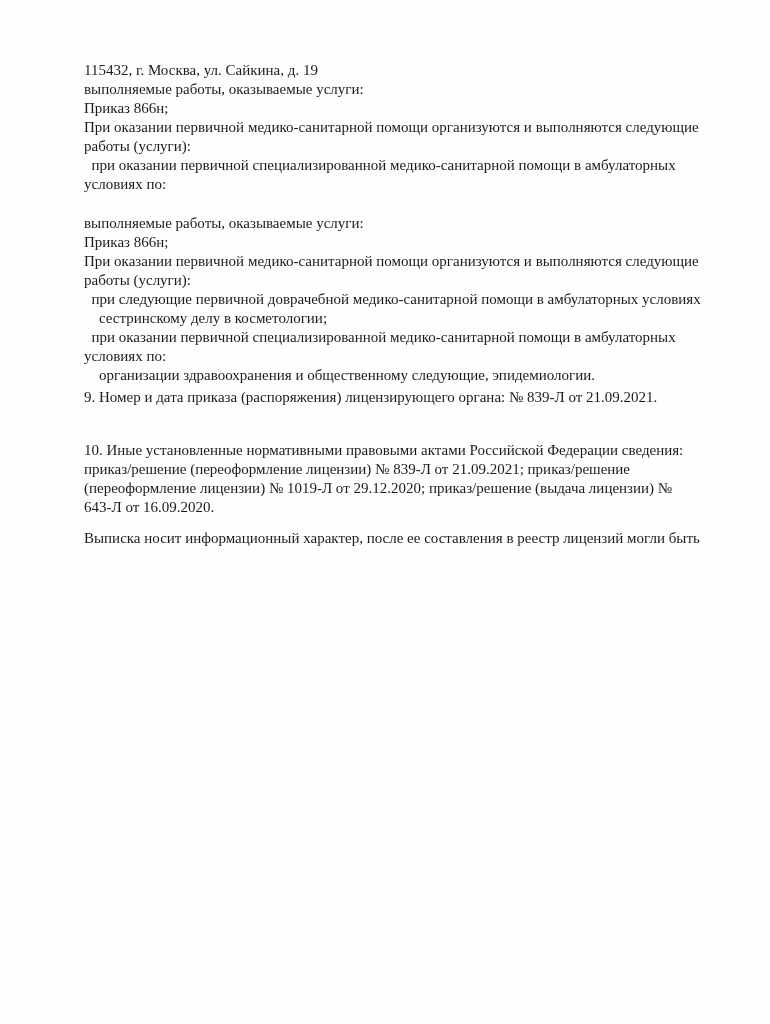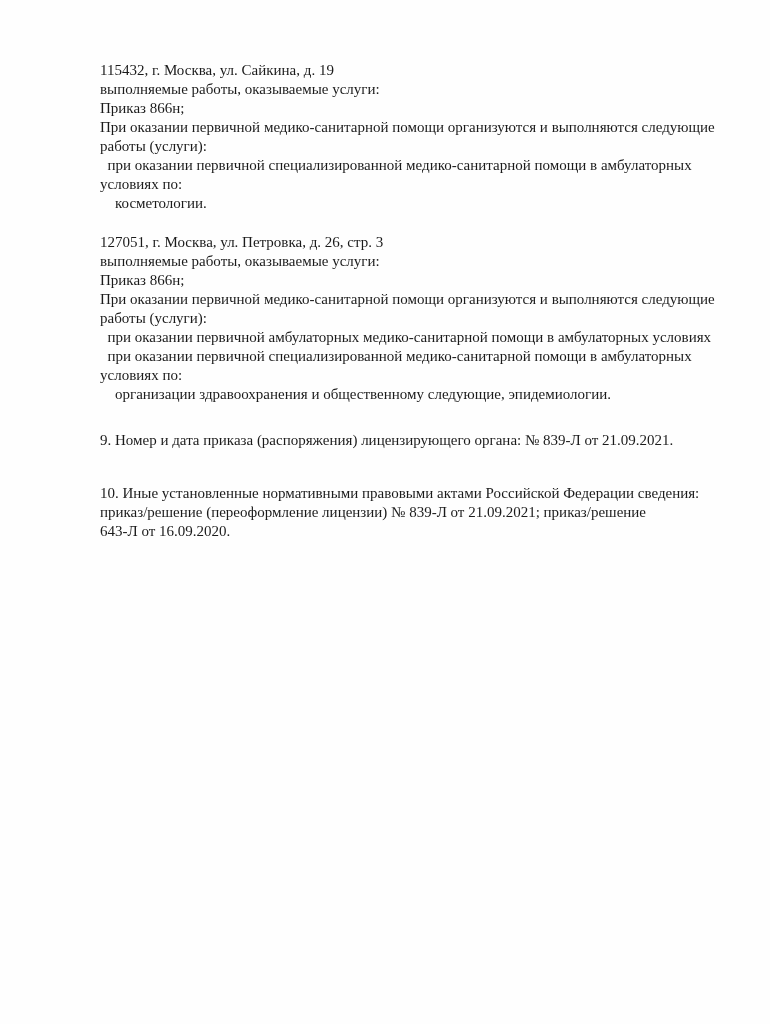--- a/index.html
+++ b/index.html
@@ -13,71 +13,72 @@
     height: 1024px;
     background: #fefefe;
     overflow: hidden;
     font-family: "Liberation Serif", "DejaVu Serif", serif;
     font-size: 15px;
     line-height: 19px;
     color: #1b1b1b;
   }
   .content {
     position: absolute;
-    left: 100px;
+    left: 84px;
     top: 61px;
     width: 660px;
   }
   .doc-block { margin: 0; }
   .doc-line {
     white-space: pre;        
     min-height: 19px;
   }
   
   .gap-a { margin-top: 20px; }
-  .gap-b { margin-top: 27px; }
+  .gap-b { margin-top: 3px; }
   .gap-c { margin-top: 34px; }
   .gap-d { margin-top: 12px; }
 </style>
 </head>
 <body>
 
 <div class="page">
   <div class="content">
 
     <div class="doc-block">
       <div class="doc-line">115432, г. Москва, ул. Сайкина, д. 19</div>
       <div class="doc-line">выполняемые работы, оказываемые услуги:</div>
       <div class="doc-line">Приказ 866н;</div>
       <div class="doc-line">При оказании первичной медико-санитарной помощи организуются и выполняются следующие</div>
       <div class="doc-line">работы (услуги):</div>
       <div class="doc-line">  при оказании первичной специализированной медико-санитарной помощи в амбулаторных</div>
       <div class="doc-line">условиях по:</div>
-      <div class="doc-line">    косметологии.</div>
     </div>
 
     <div class="doc-block gap-a">
-      <div class="doc-line">127051, г. Москва, ул. Петровка, д. 26, стр. 3</div>
       <div class="doc-line">выполняемые работы, оказываемые услуги:</div>
       <div class="doc-line">Приказ 866н;</div>
       <div class="doc-line">При оказании первичной медико-санитарной помощи организуются и выполняются следующие</div>
       <div class="doc-line">работы (услуги):</div>
-      <div class="doc-line">  при оказании первичной амбулаторных медико-санитарной помощи в амбулаторных условиях</div>
+      <div class="doc-line">  при следующие первичной доврачебной медико-санитарной помощи в амбулаторных условиях</div>
+      <div class="doc-line">    сестринскому делу в косметологии;</div>
       <div class="doc-line">  при оказании первичной специализированной медико-санитарной помощи в амбулаторных</div>
       <div class="doc-line">условиях по:</div>
       <div class="doc-line">    организации здравоохранения и общественному следующие, эпидемиологии.</div>
     </div>
 
     <div class="doc-block gap-b">
       <div class="doc-line">9. Номер и дата приказа (распоряжения) лицензирующего органа: № 839-Л от 21.09.2021.</div>
     </div>
 
     <div class="doc-block gap-c">
       <div class="doc-line">10. Иные установленные нормативными правовыми актами Российской Федерации сведения:</div>
       <div class="doc-line">приказ/решение (переоформление лицензии) № 839-Л от 21.09.2021; приказ/решение</div>
+      <div class="doc-line">(переоформление лицензии) № 1019-Л от 29.12.2020; приказ/решение (выдача лицензии) №</div>
       <div class="doc-line">643-Л от 16.09.2020.</div>
     </div>
 
     <div class="doc-block gap-d">
+      <div class="doc-line">Выписка носит информационный характер, после ее составления в реестр лицензий могли быть</div>
     </div>
 
   </div>
 </div>
 
 </body></html>

